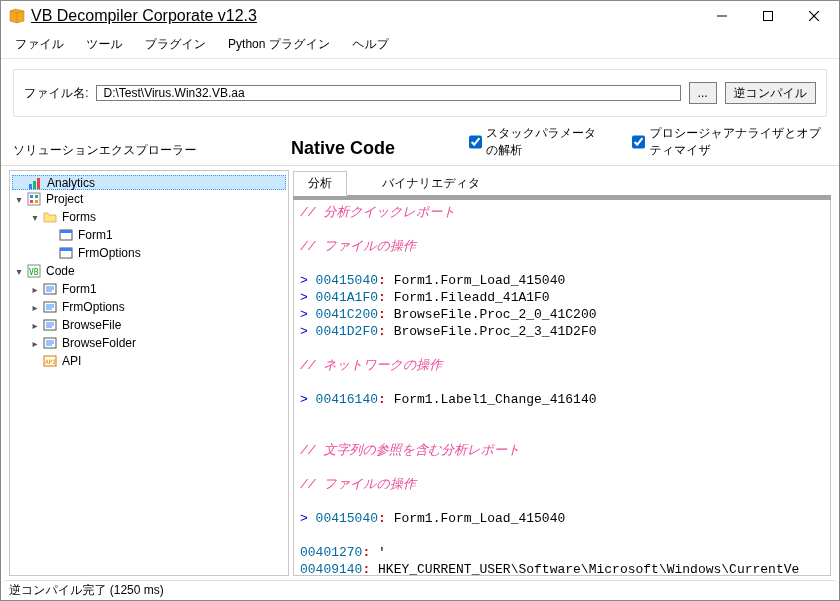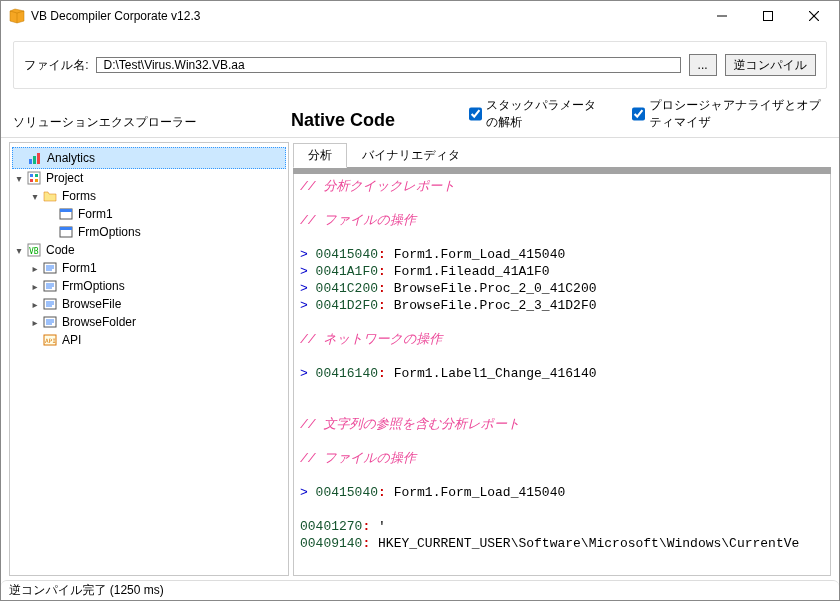--- a/index.html
+++ b/index.html
@@ -1,49 +1,49 @@
 <!DOCTYPE html>
 <html><head>
 <meta charset="utf-8">
 <style>
 * { box-sizing: border-box; margin: 0; padding: 0; }
 body { font-family: "Yu Gothic UI", "Meiryo", sans-serif; font-size: 12px; background: #fff; color: #000; }
 .window { width: 840px; height: 601px; border: 1px solid #888; display: flex; flex-direction: column; background: #fff; }
 .titlebar { display: flex; align-items: center; height: 30px; padding: 0 2px; }
 .titlebar .app-icon { width: 16px; height: 16px; margin: 0 6px; display: inline-flex; align-items: center; justify-content: center; }
-.titlebar .title { flex: 1; font-size: 12px; }
+.titlebar .title { flex: 1; font-size: 16px; text-decoration: underline; }
 .titlebar .win-btn { width: 46px; height: 30px; display: flex; align-items: center; justify-content: center; font-family: Arial, sans-serif; font-size: 13px; }
 .titlebar .win-btn.close { font-size: 15px; }
 .menubar { display: flex; gap: 2px; padding: 2px 4px; border-bottom: 1px solid #e5e5e5; }
 .menubar .menu-item { padding: 3px 10px; font-size: 12px; }
 .toolbar-panel { margin: 10px 12px 6px 12px; border: 1px solid #e1e1e1; border-radius: 2px; padding: 12px 10px; display: flex; align-items: center; gap: 8px; }
 .toolbar-panel .lbl { font-size: 12px; white-space: nowrap; }
 .toolbar-panel input.path { flex: 1; height: 16px; border: 1px solid #7a7a7a; padding: 0 6px; font-size: 12px; }
 .toolbar-panel .btn { height: 22px; border: 1px solid #7a7a7a; background: #efefef; padding: 0 8px; font-size: 12px; display: flex; align-items: center; }
 .subbar { display: flex; align-items: flex-end; padding: 2px 12px 6px 12px; gap: 18px; }
 .subbar .exp-label { flex: 0 0 260px; font-size: 12px; }
 .subbar .native { font-weight: bold; font-size: 18px; flex: 0 0 160px; }
 .subbar .chk { display: flex; align-items: center; gap: 4px; font-size: 12px; }
 .subbar input[type=checkbox] { width: 14px; height: 14px; accent-color: #0066cc; }
 .subbar .spacer { flex: 1; }
 .main { flex: 1; display: flex; border-top: 1px solid #ddd; min-height: 0; }
 .tree-pane { width: 280px; border: 1px solid #c7c7c7; margin: 4px 2px 4px 8px; overflow: auto; padding: 4px 2px; }
 .tree-node { display: flex; align-items: center; height: 18px; font-size: 12px; white-space: nowrap; }
 .tree-node .twisty { width: 14px; text-align: center; color: #555; font-size: 10px; font-family: Arial; }
 .tree-node .icon { width: 16px; height: 16px; display: inline-flex; align-items: center; justify-content: center; margin-right: 4px; text-align: center; }
-.tree-node.selected { background: #cce8ff; border: 1px dotted #3399ff; height: 22px; }
+.tree-node.selected { background: #cce8ff; border: 1px dotted #3399ff; height: 15px; }
 .ind1 { padding-left: 0px; } .ind2 { padding-left: 16px; } .ind3 { padding-left: 32px; }
 .right-pane { flex: 1; display: flex; flex-direction: column; margin: 4px 8px 4px 2px; min-width: 0; }
-.tabs { display: flex; border-bottom: 7px solid #a3a3a3; }
+.tabs { display: flex; border-bottom: 5px solid #a3a3a3; gap: 20px; }
 .tab { padding: 3px 14px; font-size: 12px; border: 1px solid transparent; position: relative; top: 1px; }
 .tab.active { border: 1px solid #c7c7c7; border-bottom: 1px solid #fff; background: #fff; }
 .code-area { flex: 1; border: 1px solid #c7c7c7; border-top: none; overflow: auto; padding: 4px 6px; font-family: "Consolas", "Courier New", monospace; font-size: 13px; line-height: 17px; white-space: pre; }
 .tok-comment { color: #ec4899; font-style: italic; }
 .tok-op { color: #0000cc; }
-.tok-addr { color: #14532d; }
+.tok-addr { color: #0369a1; }
 .tok-punct { color: #cc0000; font-weight: bold; }
 .tok-text { color: #000; }
 .statusbar { height: 20px; border-top: 1px solid #ddd; padding: 2px 8px; font-size: 12px; display: flex; align-items: center; border-radius: 6px; }
 svg { display: block; }
 </style>
 </head>
 <body>
 
 <div class="window">
   <div class="titlebar">
@@ -65,20 +65,27 @@
         </svg>
     </div>
     <div class="win-btn close">
       <svg width="10" height="10">
           <line x1="0" y1="0" x2="10" y2="10" stroke="#000" stroke-width="1.2"></line>
           <line x1="10" y1="0" x2="0" y2="10" stroke="#000" stroke-width="1.2"></line>
         </svg>
     </div>
   </div>
 
+  <div class="menubar">
+    <div class="menu-item">ファイル</div>
+    <div class="menu-item">ツール</div>
+    <div class="menu-item">プラグイン</div>
+    <div class="menu-item">Python プラグイン</div>
+    <div class="menu-item">ヘルプ</div>
+  </div>
 
   <div class="toolbar-panel">
     <span class="lbl">ファイル名:</span>
     <input class="path" type="text" value="D:\Test\Virus.Win32.VB.aa" style="">
     <div class="btn">...</div>
     <div class="btn">逆コンパイル</div>
   </div>
 
   <div class="subbar">
     <span class="exp-label">ソリューションエクスプローラー</span>

